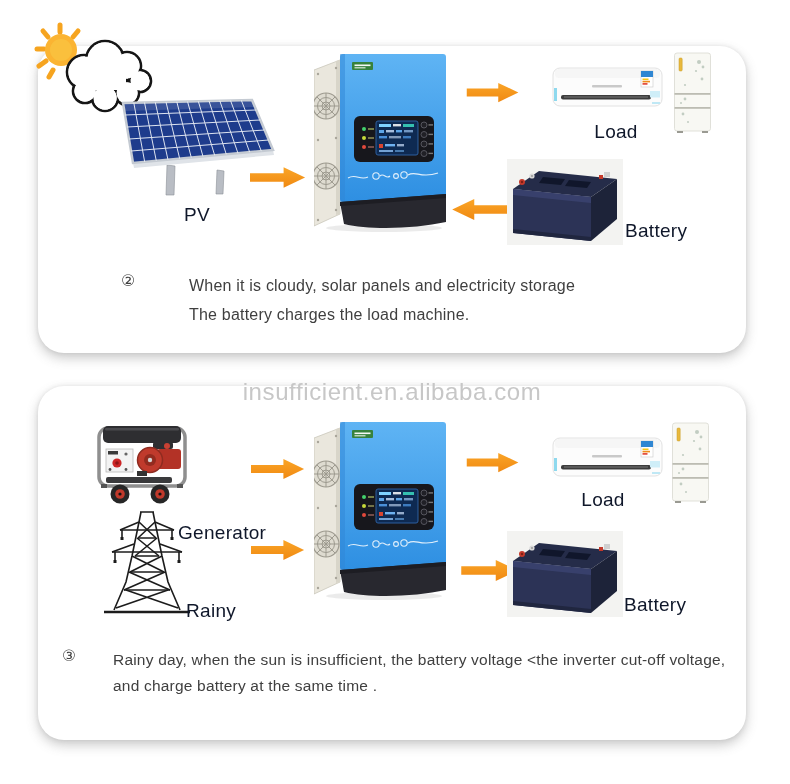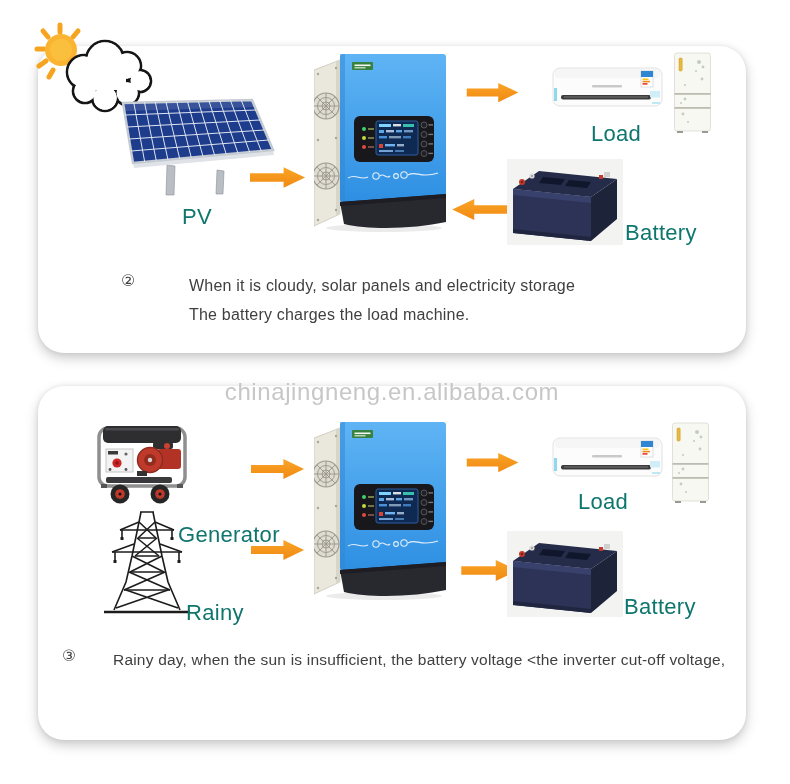--- a/index.html
+++ b/index.html
@@ -3,21 +3,21 @@
 <meta charset="utf-8">
 <style>
   html,body{margin:0;padding:0;background:#ffffff;}
   #stage{position:relative;width:790px;height:784px;background:#ffffff;overflow:hidden;
          font-family:"Liberation Sans","DejaVu Sans",sans-serif;}
   .panel{position:absolute;background:#ffffff;border-radius:26px;
          box-shadow:0 5px 12px rgba(90,90,90,.32), 0 0 4px rgba(120,120,120,.15);z-index:1;}
   #panel1{left:38px;top:46px;width:708px;height:307px;}
   #panel2{left:38px;top:386px;width:708px;height:354px;}
   .sprite{position:absolute;z-index:2;}
-  .label{position:absolute;z-index:3;font-size:22px;color:#0f766e;letter-spacing:.3px;}
+  .label{position:absolute;z-index:3;font-size:19px;color:#0f172a;letter-spacing:.3px;}
   .center{text-align:center;}
   .caption{position:absolute;z-index:3;display:flex;color:#3f3f3f;}
   .caption .num{flex:0 0 auto;}
   #caption1{left:121px;top:271px;font-size:16px;letter-spacing:.2px;}
   #caption1 .num{width:20px;}
   #caption1 .lines div{line-height:29px;margin-left:48px;}
   #caption2{left:62px;top:647px;font-size:15.5px;letter-spacing:.2px;}
   #caption2 .num{width:31px;}
   #caption2 .lines div{line-height:25.5px;margin-left:20px;}
   #watermark{position:absolute;left:38px;top:378px;width:708px;z-index:6;
@@ -327,21 +327,21 @@
   <div class="label" style="left:625px;top:220px">Battery</div>
 
   <div id="caption1" class="caption">
     <span class="num">②</span>
     <span class="lines">
       <div>When it is cloudy, solar panels and electricity storage</div>
       <div>The battery charges the load machine.</div>
     </span>
   </div>
 
-  <div id="watermark">chinajingneng.en.alibaba.com</div>
+  <div id="watermark">insufficient.en.alibaba.com</div>
 
   <div id="panel2" class="panel"></div>
 
   <svg class="sprite" style="left:93px;top:424px;width:100px;height:86px">
       <use href="#sym-generator"></use>
     </svg>
   <div class="label" style="left:178px;top:522px">Generator</div>
 
   <svg class="sprite" style="left:104px;top:510px;width:86px;height:104px">
       <use href="#sym-tower"></use>
@@ -374,16 +374,17 @@
     </svg>
   <svg class="sprite" style="left:507px;top:531px;width:116px;height:86px">
       <use href="#sym-battery"></use>
     </svg>
   <div class="label" style="left:624px;top:594px">Battery</div>
 
   <div id="caption2" class="caption">
     <span class="num">③</span>
     <span class="lines">
       <div>Rainy day, when the sun is insufficient, the battery voltage &lt;the inverter cut-off voltage,</div>
+      <div>and charge battery at the same time .</div>
     </span>
   </div>
 
 </div>
 
 </body></html>

